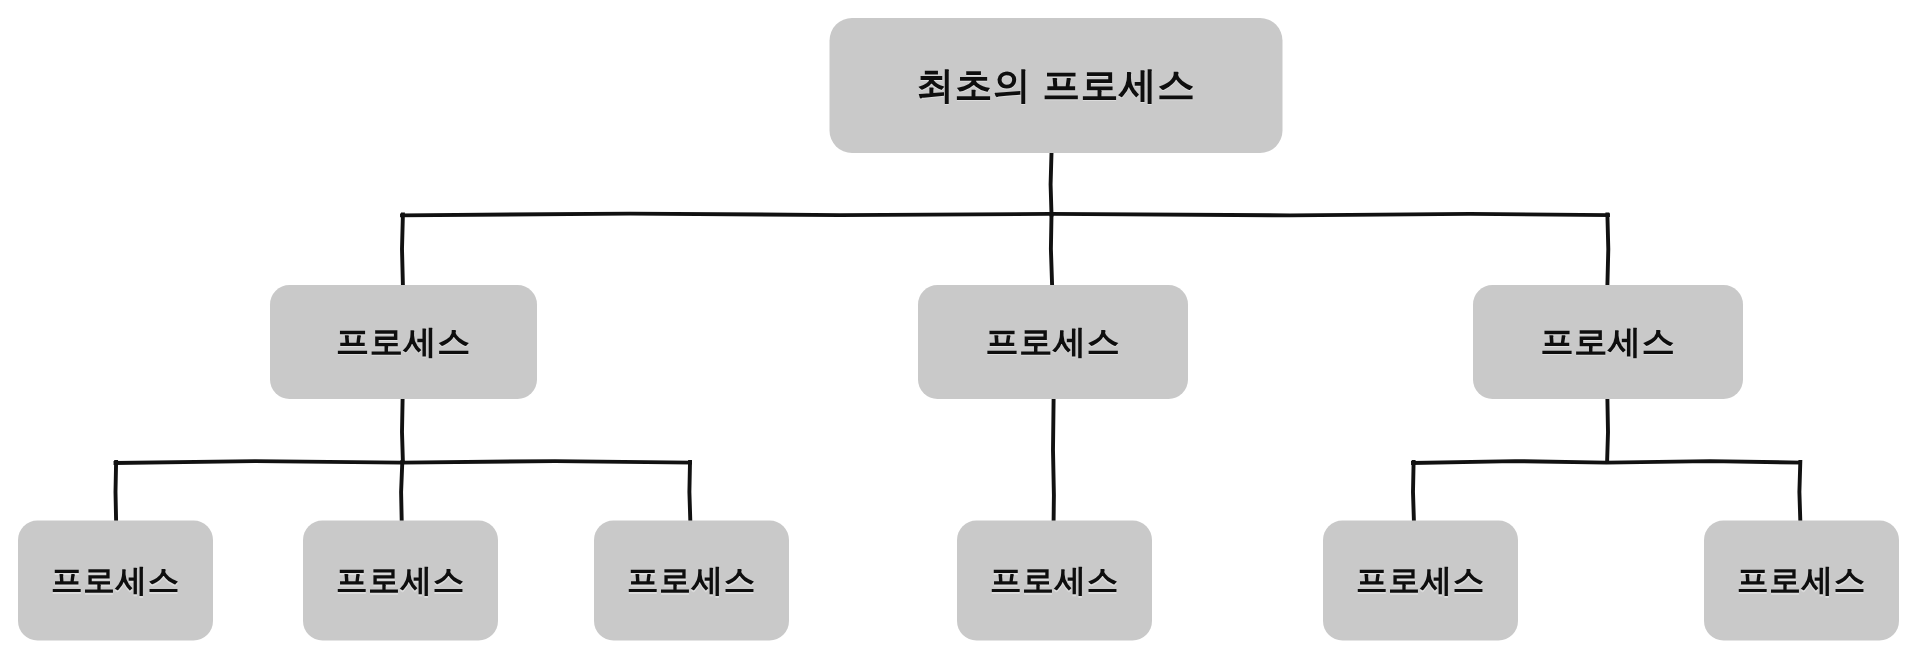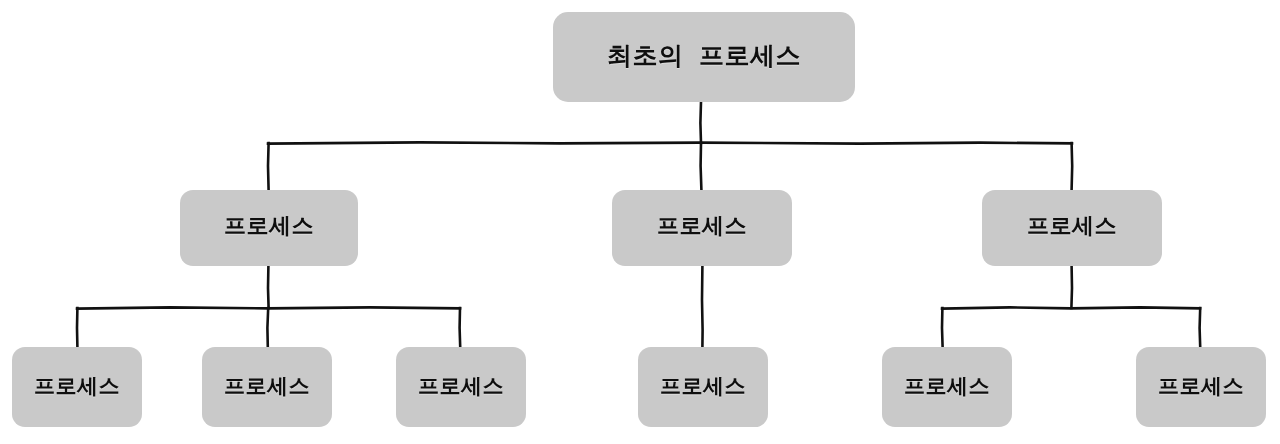--- a/index.html
+++ b/index.html
@@ -13,21 +13,20 @@
     height: 444px;
     font-family: "Liberation Sans", "DejaVu Sans", sans-serif;
     overflow: hidden;
     position: relative;
   }
   #diagram-canvas {
     position: relative;
     width: 1280px;
     height: 431px;
     background: #ffffff;
-    font-family: Liberation Mono, monospace;
   }
   #connector-layer {
     position: absolute;
     left: 0;
     top: 0;
     width: 1280px;
     height: 444px;
     pointer-events: none;
   }
   .node {

